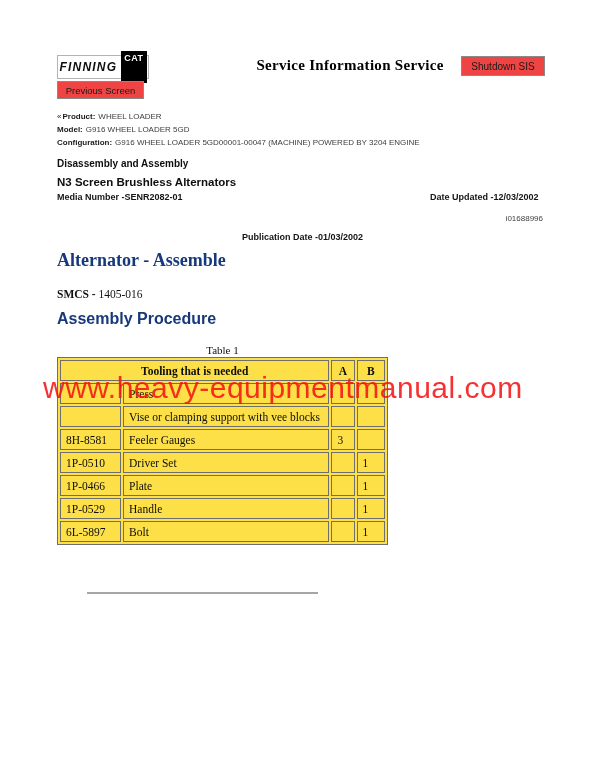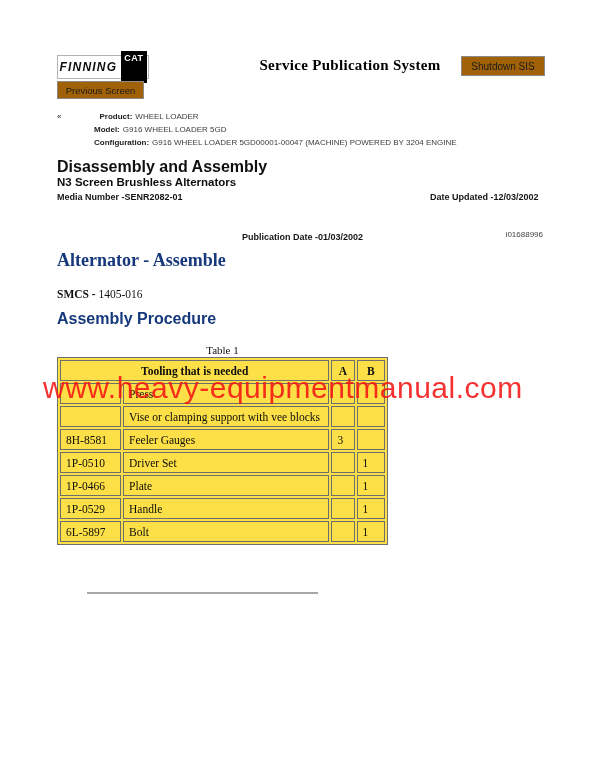--- a/index.html
+++ b/index.html
@@ -17,44 +17,44 @@
   }
   .finning {
     font-weight:bold; font-style:italic; font-size:12px;
     letter-spacing:1.2px; color:#0d0d0d;
   }
   .cat-box {
     background:#000; color:#fff; font-weight:bold; font-size:9px;
     padding:3px 3px 20px 3px; letter-spacing:0.5px; line-height:1;
   }
   .btn {
-    position:absolute; background:#a16207; border:1px solid #8a8a8a;
+    position:absolute; background:#ef4444; border:1px solid #8a8a8a;
     font-family:"Liberation Sans", sans-serif; color:#1a1a1a;
     text-align:center; padding:0; box-sizing:border-box; cursor:pointer;
   }
   .btn-prev { left:57px; top:81px; width:87px; height:18px; font-size:9.5px; }
   .btn-shutdown { left:461px; top:56px; width:84px; height:20px; font-size:10px; }
   .sis-title {
     position:absolute; left:230px; top:57px; width:240px; text-align:center;
     font-family:"Liberation Serif", serif; font-weight:bold; font-size:15px;
     letter-spacing:0.3px; color:#000;
   }
 
   
   .product { position:absolute; left:57px; top:110px; font-size:8px; line-height:13px; color:#3c3c3c; }
-  .product .lbl { font-weight:bold; color:#1c1c1c;margin-left:37px; }
+  .product .lbl { font-weight:bold; color:#1c1c1c; }
   .product .val { margin-left:3px; }
   .expander { font-size:8px; margin-right:1px; color:#1c1c1c; cursor:pointer; }
 
   
-  .doc-title { position:absolute; left:57px; top:158px; font-size:16px; font-weight:bold; color:#0f0f0f; }
+  .doc-title { position:absolute; left:57px; top:158px; font-size:10px; font-weight:bold; color:#0f0f0f; }
   .doc-sub   { position:absolute; left:57px; top:176px; font-size:11.5px; font-weight:bold; color:#0f0f0f; }
   .meta { position:absolute; top:192px; font-size:9px; font-weight:bold; color:#141414; }
   .meta-1 { left:57px; } .meta-2 { left:242px;margin-top:40px; } .meta-3 { left:430px; }
-  .docid { position:absolute; top:230px; right:57px; font-size:8px; color:#3f3f3f; }
+  .docid { position:absolute; top:214px; right:57px; font-size:8px; color:#3f3f3f; }
 
   
   .h1 { position:absolute; left:57px; top:250px; font-family:"Liberation Serif", serif;
         font-weight:bold; font-size:18px; color:#16387c; }
   .smcs { position:absolute; left:57px; top:288px; font-family:"Liberation Serif", serif;
           font-size:11.5px; color:#111; }
   .smcs .smcs-lbl { font-weight:bold; }
   .h2 { position:absolute; left:57px; top:310px; font-family:Liberation Sans, sans-serif;
         font-weight:bold; font-size:16px; color:#16387c; }
 
@@ -88,21 +88,21 @@
 </style>
 </head>
 <body>
 
 <div class="page">
 
   <div class="logo-box">
     <span class="finning">FINNING</span>
     <span class="cat-box">CAT</span>
   </div>
-  <div class="sis-title">Service Publication System</div>
+  <div class="sis-title">Service Information Service</div>
   <button class="btn btn-shutdown">Shutdown SIS</button>
   <button class="btn btn-prev">Previous Screen</button>
 
   <div class="product">
     <div>
       <span class="expander">«</span><span class="lbl">Product:</span><span class="val">WHEEL LOADER</span>
     </div>
     <div>
       <span class="lbl">Model:</span><span class="val">G916 WHEEL LOADER 5GD</span>
     </div>

